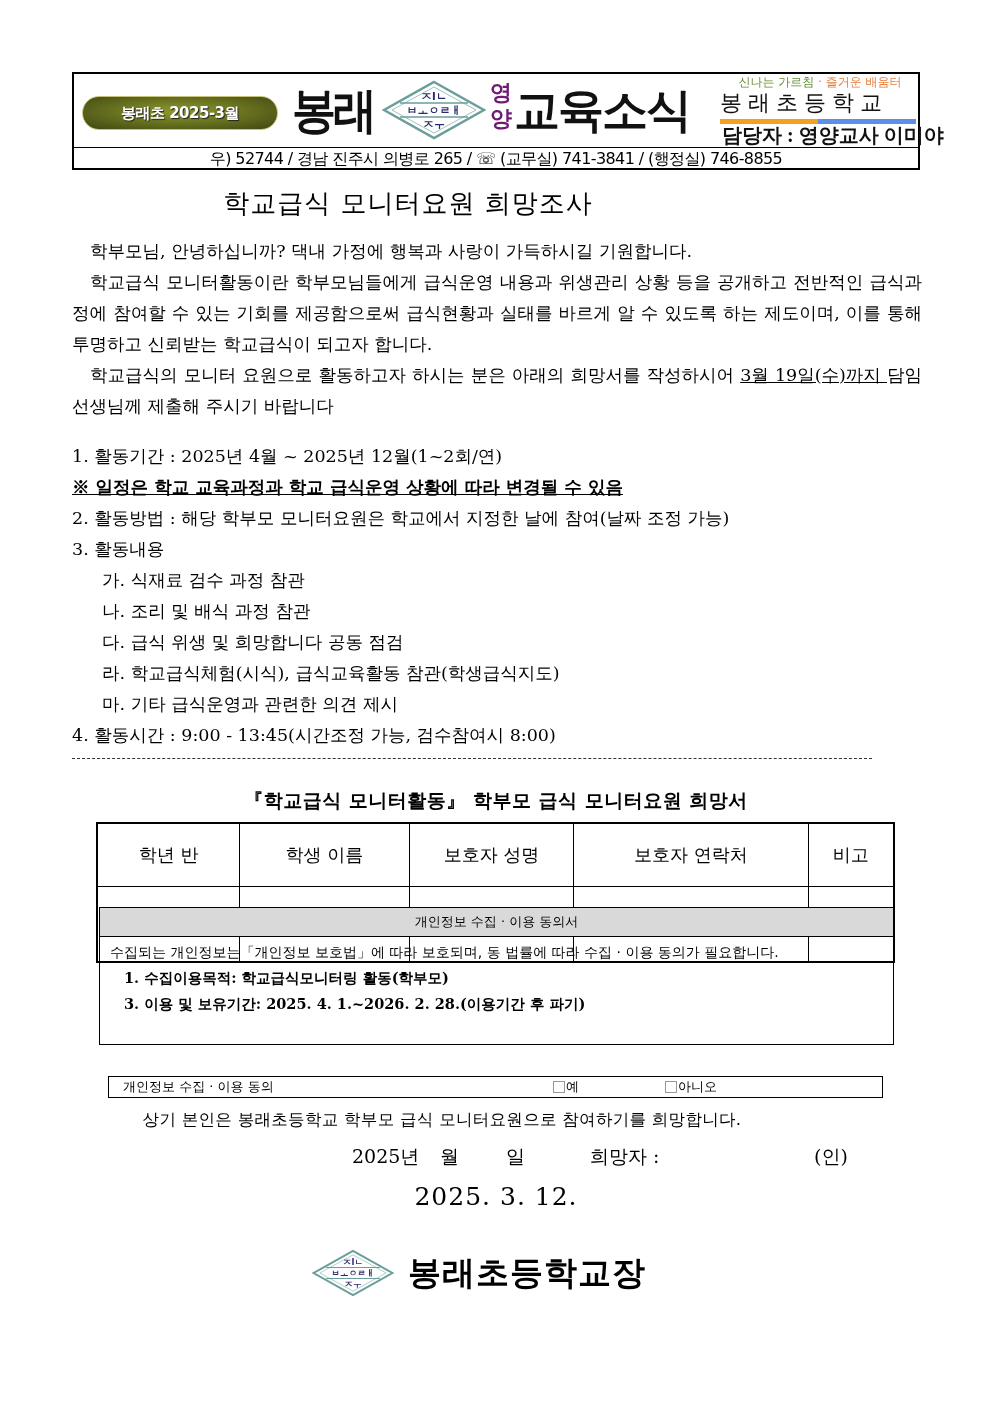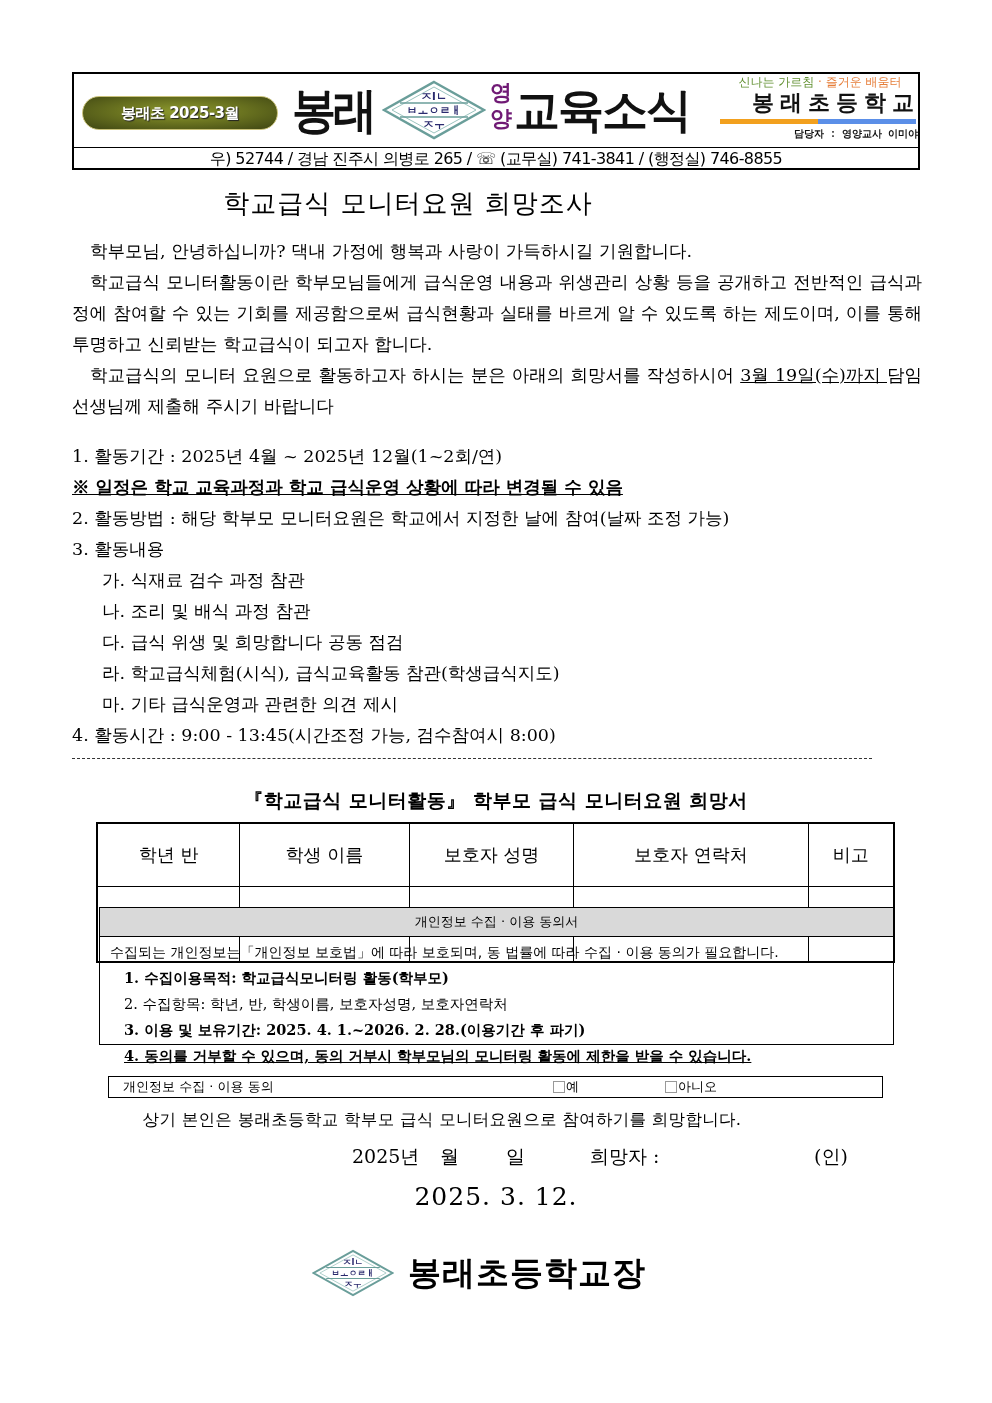--- a/index.html
+++ b/index.html
@@ -15,25 +15,25 @@
     color: #fff; font-family: "DejaVu Sans", sans-serif; font-weight: bold; font-size: 15px; letter-spacing: -0.5px;
     text-shadow: 1px 1px 1px #222; }
   .brand-left { position: absolute; left: 218px; top: 8px; font-family: "DejaVu Sans", sans-serif; font-weight: bold; font-size: 44px; letter-spacing: -3px; color: #111; transform: scaleY(1.1); }
   .emblem { position: absolute; left: 308px; top: 6px; width: 104px; height: 60px; }
   .emblem svg { width: 100%; height: 100%; }
   .brand-yy { position: absolute; left: 414px; top: 6px; width: 26px; font-family: "DejaVu Sans", sans-serif; font-weight: bold; font-size: 22px; line-height: 26px; color: #701a75; text-align: center; }
   .brand-right { position: absolute; left: 440px; top: 6px; font-family: "DejaVu Sans", sans-serif; font-weight: bold; font-size: 46px; letter-spacing: -2px; color: #111; }
   .slogan { position: absolute; left: 648px; top: 0px; width: 196px; text-align: center; font-family: "DejaVu Sans", sans-serif; font-size: 12px; line-height: 16px; }
   .slogan .g { color: #5f8e2e; }
   .slogan .o { color: #e67e3a; }
-  .school-name { position: absolute; left: 646px; top: 15px; width: 200px; text-align: right; font-family: "DejaVu Sans", sans-serif; font-weight: bold; font-size: 22px; letter-spacing: 6px; line-height: 28px; color: #111; }
+  .school-name { position: absolute; left: 646px; top: 15px; width: 200px; text-align: left; font-family: "DejaVu Sans", sans-serif; font-weight: normal; font-size: 22px; letter-spacing: 6px; line-height: 28px; color: #111; }
   .color-bar { position: absolute; left: 646px; top: 45px; width: 196px; height: 5px; display: flex; }
   .color-bar .bar-orange { width: 50%; background: #f2a01e; }
   .color-bar .bar-blue { width: 50%; background: #5b8fe8; }
-  .contact-person { position: absolute; left: 648px; top: 49px; width: 196px; text-align: right; font-family: Liberation Mono, monospace; font-weight: bold; font-size: 10px; line-height: 24px; color: #111; white-space: nowrap; }
+  .contact-person { position: absolute; left: 648px; top: 49px; width: 196px; text-align: right; font-family: Liberation Serif, serif; font-weight: bold; font-size: 20px; line-height: 24px; color: #111; white-space: nowrap; }
   .address { position: absolute; left: 0; top: 74px; width: 100%; height: 22px; text-align: center; font-family: "DejaVu Sans", sans-serif; font-size: 16px; line-height: 22px; letter-spacing: -0.6px; }
 
   
   .doc-title { position: absolute; left: 0; top: 186px; width: 816px; text-align: center; font-size: 26px; letter-spacing: 1px; }
   .p { position: absolute; left: 72px; width: 850px; font-size: 17.5px; line-height: 31px; text-align: justify; }
   .indent { text-indent: 18px; }
   .u { text-decoration: underline; }
   .b { font-weight: bold; }
   .line { position: absolute; left: 72px; font-size: 17.5px; line-height: 30px; white-space: nowrap; }
   .sub { left: 102px; }
@@ -142,23 +142,21 @@
     <td></td>
   </tr>
 </tbody>
   </table>
 
 <div class="consent">
   <div class="consent-head">개인정보 수집 · 이용 동의서</div>
   <div class="consent-body">
     <div class="lead">수집되는 개인정보는「개인정보 보호법」에 따라 보호되며, 동 법률에 따라 수집 · 이용 동의가 필요합니다.</div>
     <div class="item b">1. 수집이용목적: 학교급식모니터링 활동(학부모)</div>
-    <div class="item">2. 수집항목: 학년, 반, 학생이름, 보호자성명, 보호자연락처</div>
     <div class="item b">3. 이용 및 보유기간: 2025. 4. 1.~2026. 2. 28.(이용기간 후 파기)</div>
-    <div class="item b u">4. 동의를 거부할 수 있으며, 동의 거부시 학부모님의 모니터링 활동에 제한을 받을 수 있습니다.</div>
   </div>
   <div class="agree-row">
     <span class="lbl">개인정보 수집 · 이용 동의</span>
     <span class="opt" style="left:444px;">
       <span class="chk"></span>
         <span>예</span>
     </span>
     <span class="opt" style="left:556px;">
       <span class="chk"></span>
         <span>아니오</span>

